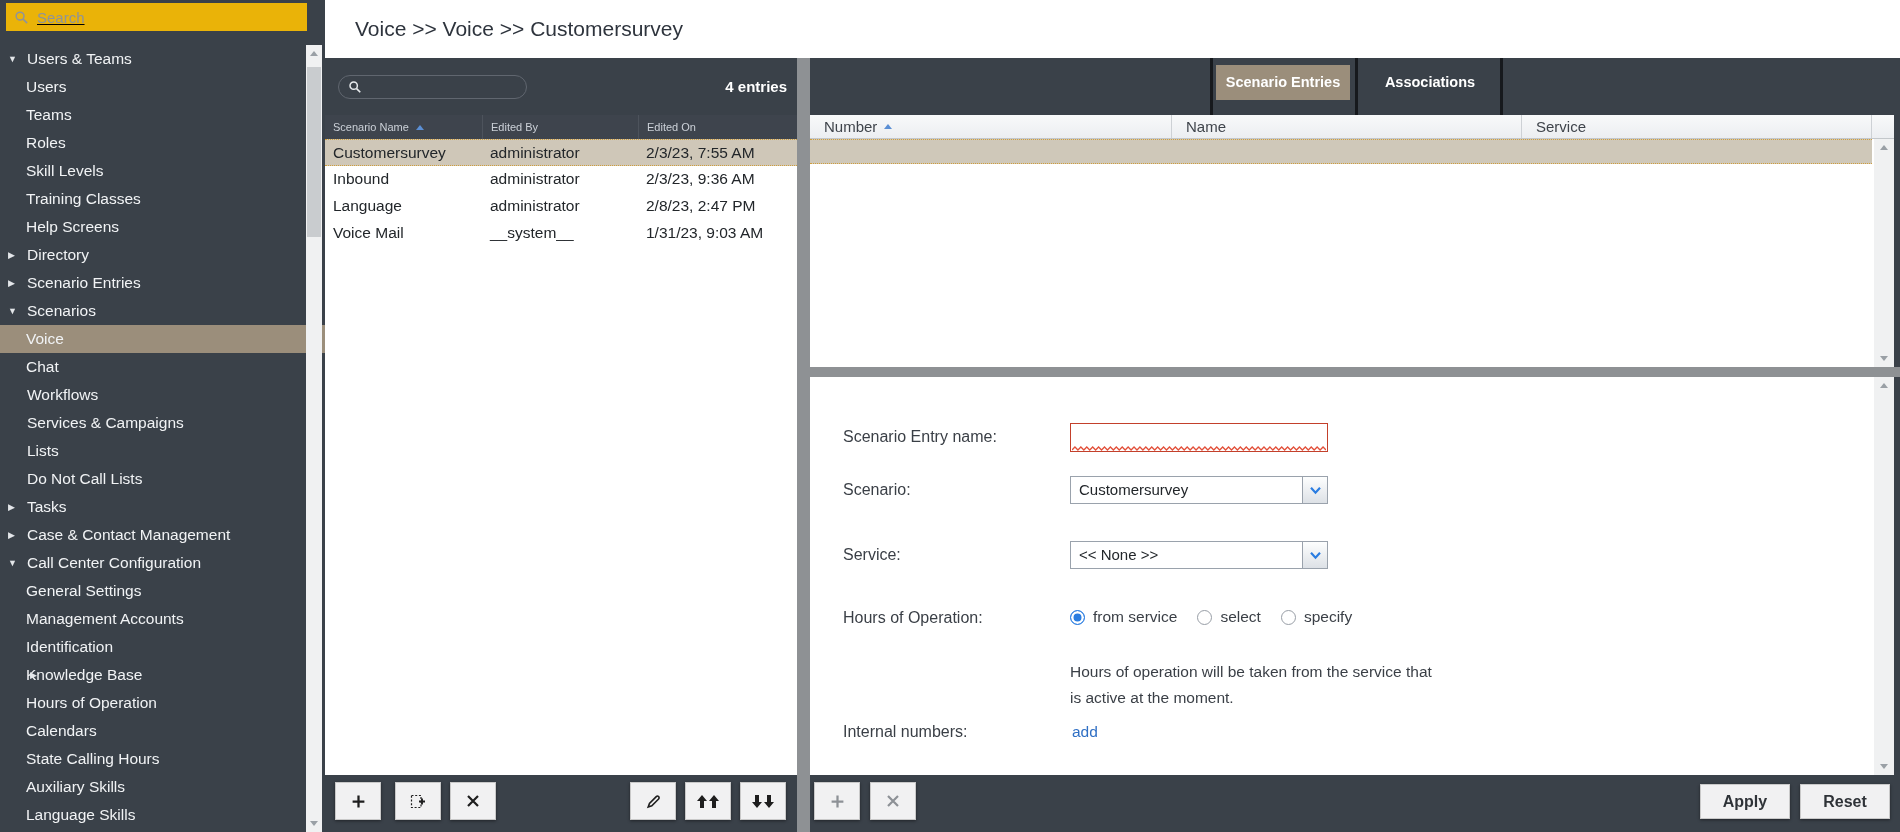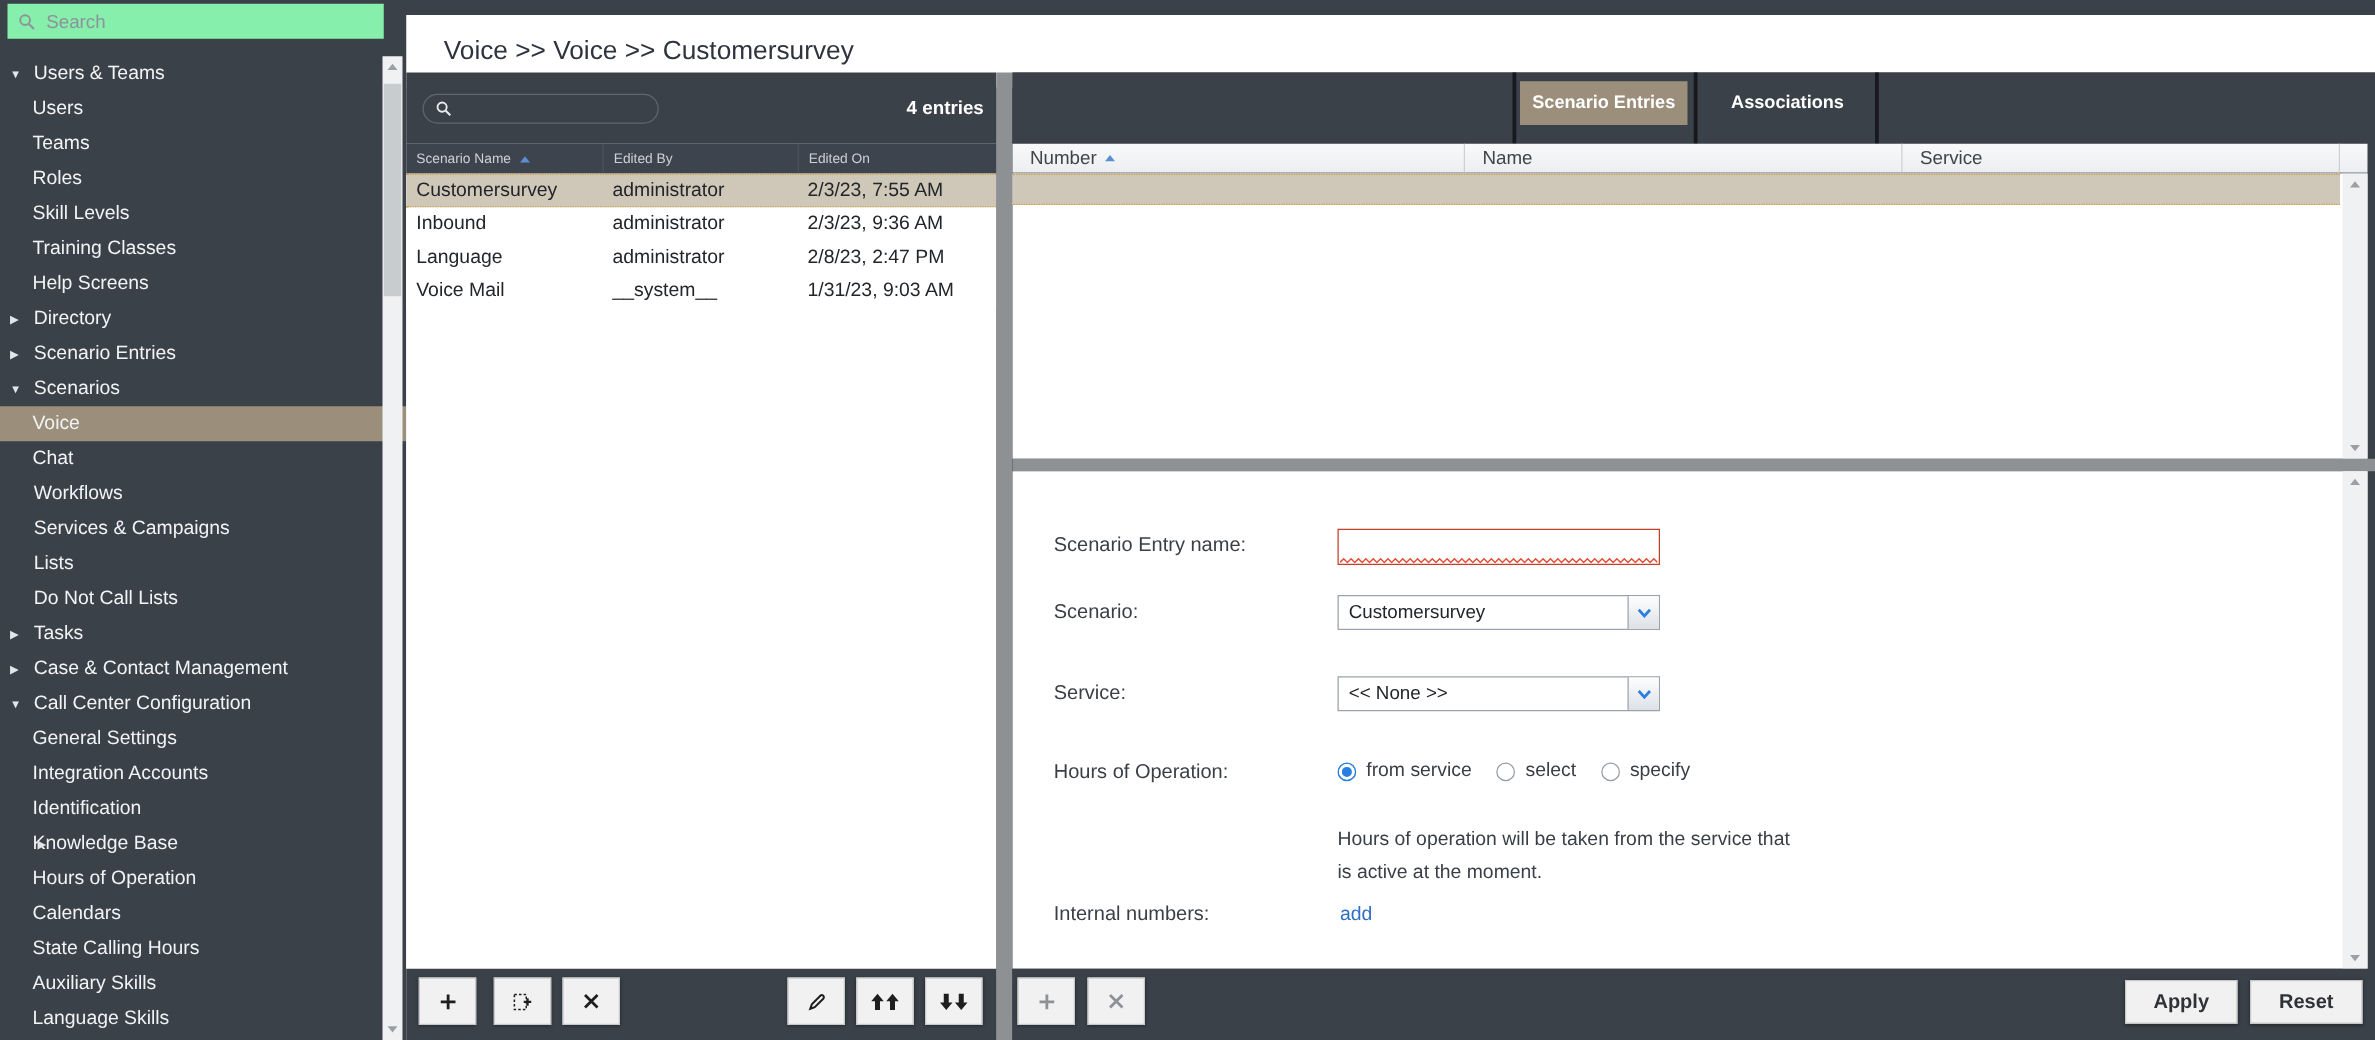--- a/index.html
+++ b/index.html
@@ -4,40 +4,40 @@
 <style>
   html,body{margin:0;padding:0;}
   body{
     width:1900px;height:832px;position:relative;overflow:hidden;
     background:#3a4149;
     font-family:"Liberation Sans","DejaVu Sans",sans-serif;
     -webkit-font-smoothing:antialiased;
   }
   
   .sidebar{position:absolute;left:0;top:0;width:325px;height:832px;background:#3a4149;}
-  .sb-search{position:absolute;left:6px;top:3px;width:301px;height:28px;background:#86efac;display:flex;align-items:center;box-sizing:border-box;}
+  .sb-search{position:absolute;left:6px;top:3px;width:301px;height:28px;background:#eab308;display:flex;align-items:center;box-sizing:border-box;text-decoration:underline;}
   .sb-search svg{margin-left:8px;flex:0 0 auto;}
   .sb-search input{border:0;outline:0;flex:1;font-size:15px;color:#555;padding-left:8px;background:transparent;font-family:inherit;}
   .sb-search input::placeholder{color:#8e939b;}
   .nav{position:absolute;top:45px;left:0;width:325px;}
   .nav-item{position:relative;height:28px;line-height:28px;color:#f1f3f5;font-size:15.5px;padding-left:27px;white-space:nowrap;cursor:default;}
   .nav-item.lvl1{padding-left:26px;}
   .nav-item.selected{background:#9b8e7b;}
   .nav-arrow{position:absolute;left:8px;top:0;width:16px;font-size:9px;color:#e3e6e9;}
   .lvl1 .nav-arrow{left:30px;}
   
   .scrollbar{position:absolute;background:#f0f1f2;}
   .scroll-up,.scroll-down{position:absolute;left:50%;margin-left:-4px;width:0;height:0;border-left:4px solid transparent;border-right:4px solid transparent;}
   .scroll-up{top:6px;border-bottom:5px solid #9aa0a6;}
   .scroll-down{bottom:6px;border-top:5px solid #9aa0a6;}
   .scroll-thumb{position:absolute;left:1px;width:14px;background:#c9cccf;}
   .sb-scroll{left:306px;top:45px;width:16px;height:787px;}
   .sb-scroll .scroll-thumb{top:22px;height:170px;}
   
-  .header-bar{position:absolute;left:325px;top:12px;width:1575px;height:58px;background:#fff;}
+  .header-bar{position:absolute;left:325px;top:0;width:1575px;height:58px;background:#fff;}
   .breadcrumb{position:absolute;left:30px;top:0;line-height:58px;font-size:21px;color:#2e343d;}
   
   .left-panel{position:absolute;left:325px;top:58px;width:472px;height:774px;background:#fff;}
   .lp-toolbar{position:absolute;top:0;left:0;width:472px;height:57px;background:#3a4149;}
   .lp-search{position:absolute;left:13px;top:17px;width:189px;height:24px;border:1px solid #60666f;border-radius:13px;display:flex;align-items:center;box-sizing:border-box;}
   .lp-search svg{margin-left:9px;flex:0 0 auto;}
   .lp-search input{border:0;outline:0;flex:1;background:transparent;color:#e8ebee;font-size:14px;padding:0 8px;font-family:inherit;}
   .entries-count{position:absolute;right:10px;top:0;line-height:57px;color:#ffffff;font-weight:bold;font-size:15px;}
   .grid-header{position:absolute;top:57px;left:0;width:472px;height:24px;background:#3e444d;display:flex;box-sizing:border-box;}
   .gh-cell{font-size:11px;color:#ccd1d8;line-height:24px;padding-left:8px;box-sizing:border-box;border-left:1px solid #4d535c;display:flex;align-items:center;}
@@ -203,21 +203,21 @@
         <span class="nav-label">Call Center Configuration</span>
       </div>
 
       <div class="nav-item lvl1">
         <span class="nav-arrow"></span>
         <span class="nav-label">General Settings</span>
       </div>
 
       <div class="nav-item lvl1">
         <span class="nav-arrow"></span>
-        <span class="nav-label">Integration Accounts</span>
+        <span class="nav-label">Management Accounts</span>
       </div>
 
       <div class="nav-item lvl1">
         <span class="nav-arrow"></span>
         <span class="nav-label">Identification</span>
       </div>
 
       <div class="nav-item lvl1">
         <span class="nav-arrow">▶</span>
         <span class="nav-label">Knowledge Base</span>

